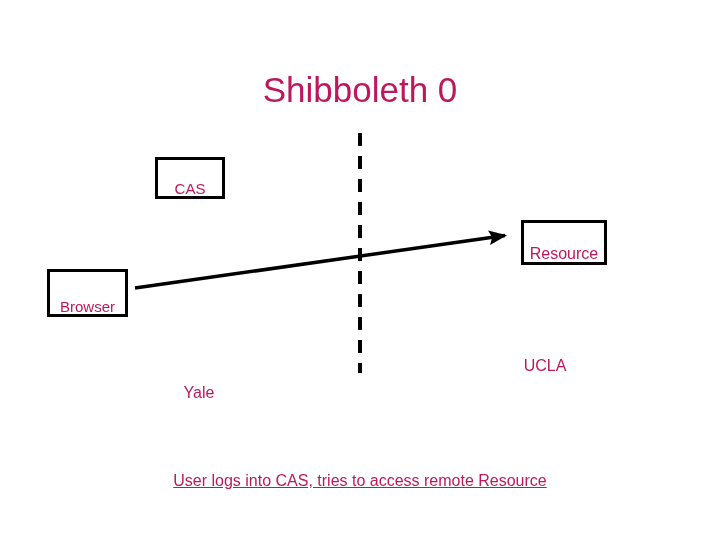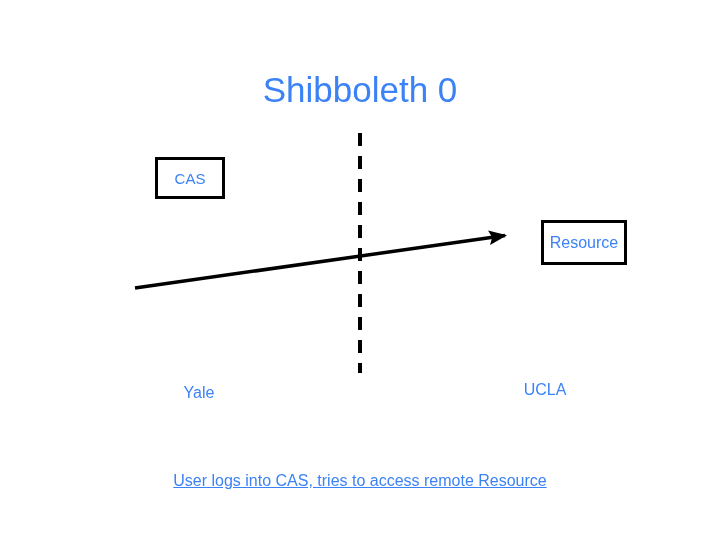--- a/index.html
+++ b/index.html
@@ -7,41 +7,41 @@
     padding: 0;
     background: #ffffff;
   }
   #slide {
     position: relative;
     width: 720px;
     height: 540px;
     background: #ffffff;
     overflow: hidden;
     font-family: "Liberation Sans", sans-serif;
-    color: #3b82f6;
+    color: #be185d;
   }
   #slide-title {
     position: absolute;
     left: 0;
     top: 46px;
     width: 720px;
     text-align: center;
     font-size: 35px;
     font-weight: normal;
     line-height: 42px;
     letter-spacing: 0px;
     white-space: nowrap;
   }
   .node-box {
     position: absolute;
     box-sizing: border-box;
     border: 3px solid #000000;
     background: #ffffff;
     display: flex;
-    align-items: center;
+    align-items: flex-end;
     justify-content: center;
     line-height: 1;
     white-space: nowrap;
   }
   #box-cas {
     left: 155px;
     top: 157px;
     width: 70px;
     height: 42px;
     font-size: 15px;
@@ -52,21 +52,20 @@
     width: 81px;
     height: 48px;
     font-size: 15px;
   }
   #box-resource {
     left: 521px;
     top: 220px;
     width: 86px;
     height: 45px;
     font-size: 16px;
-    margin-left: 20px;
   }
   #divider-svg {
     position: absolute;
     left: 0;
     top: 0;
     width: 720px;
     height: 540px;
     pointer-events: none;
   }
   #arrow-svg {
@@ -84,21 +83,21 @@
     white-space: nowrap;
     text-align: center;
   }
   #label-yale {
     left: 149px;
     top: 383px;
     width: 100px;
   }
   #label-ucla {
     left: 495px;
-    top: 380px;
+    top: 356px;
     width: 100px;
   }
   #caption {
     position: absolute;
     left: 0;
     top: 471px;
     width: 720px;
     text-align: center;
     font-size: 16px;
     line-height: 20px;
@@ -123,20 +122,23 @@
         <path d="M 0 0 L 5.2 2.1 L 0 4.2 L 0.9 2.1 Z" fill="#000000"></path>
       </marker>
     </defs>
     <line id="arrow-line" x1="135" y1="288" x2="505" y2="235.5" stroke="#000000" stroke-width="3.5" marker-end="url(#arrowhead)"></line>
   </svg>
 
   <div class="node-box" id="box-cas">
     <span>CAS</span>
   </div>
 
+  <div class="node-box" id="box-browser">
+    <span>Browser</span>
+  </div>
 
   <div class="node-box" id="box-resource">
     <span>Resource</span>
   </div>
 
   <div class="site-label" id="label-yale">Yale</div>
 
   <div class="site-label" id="label-ucla">UCLA</div>
 
   <div id="caption">User logs into CAS, tries to access remote Resource</div>

